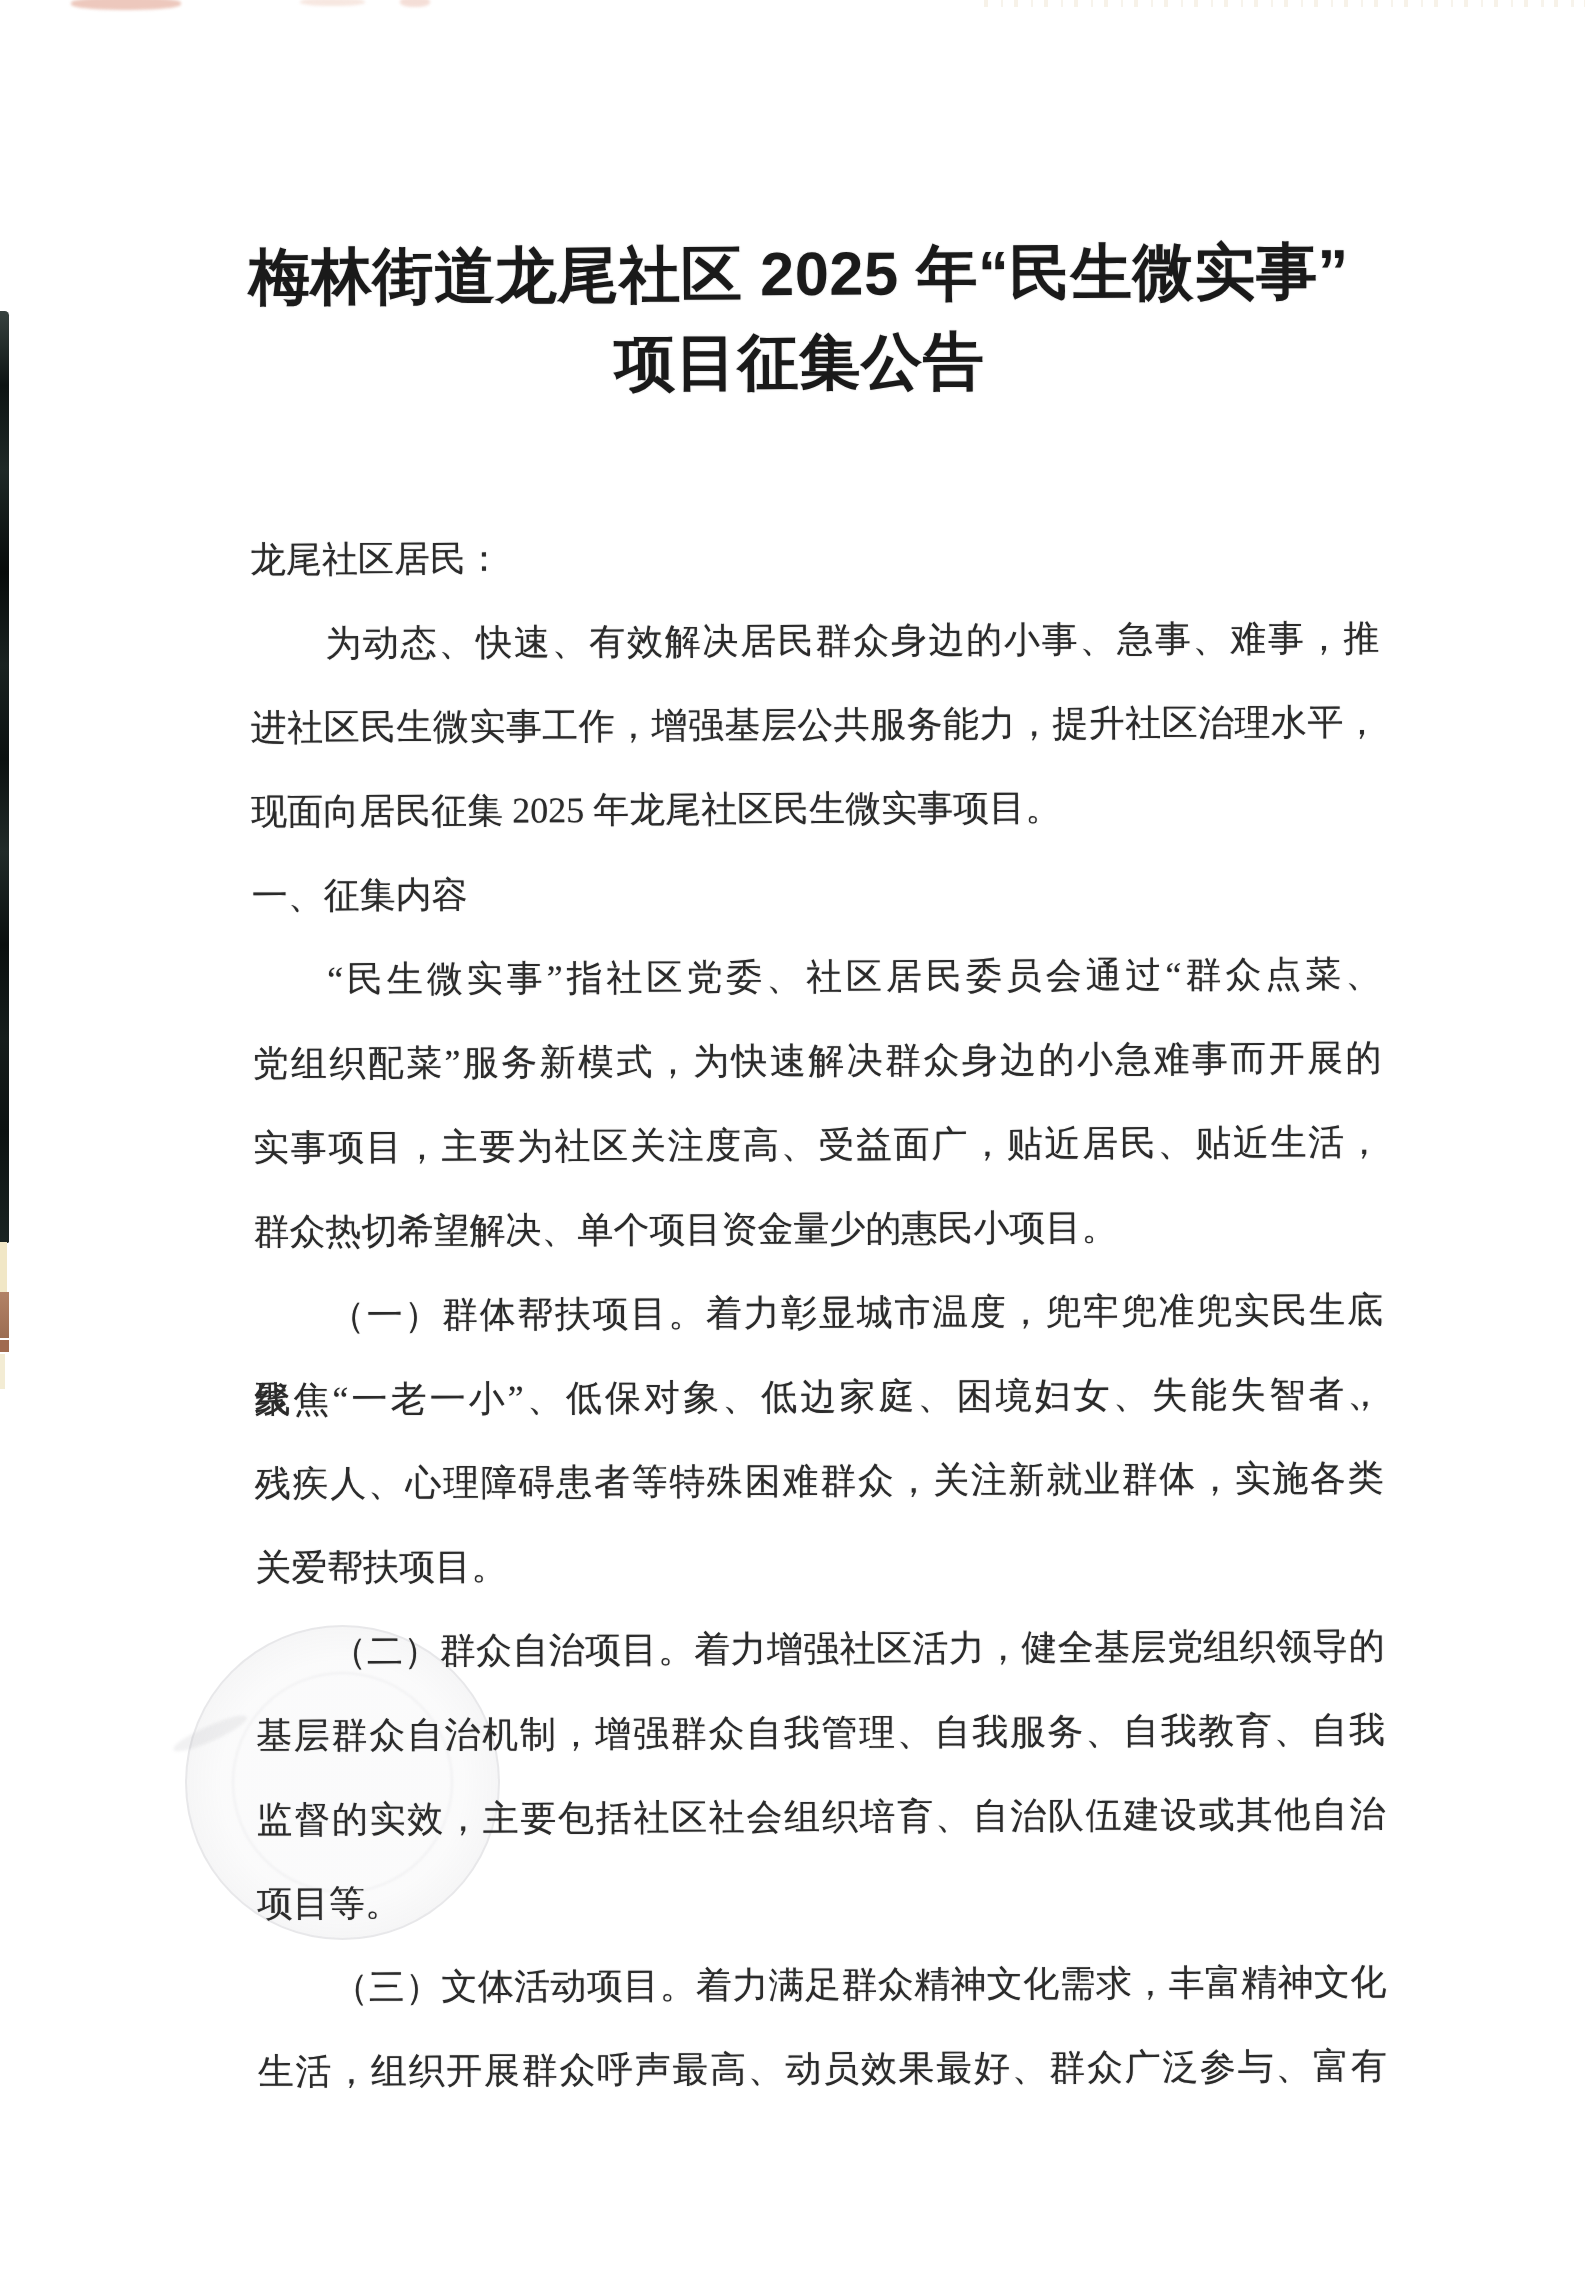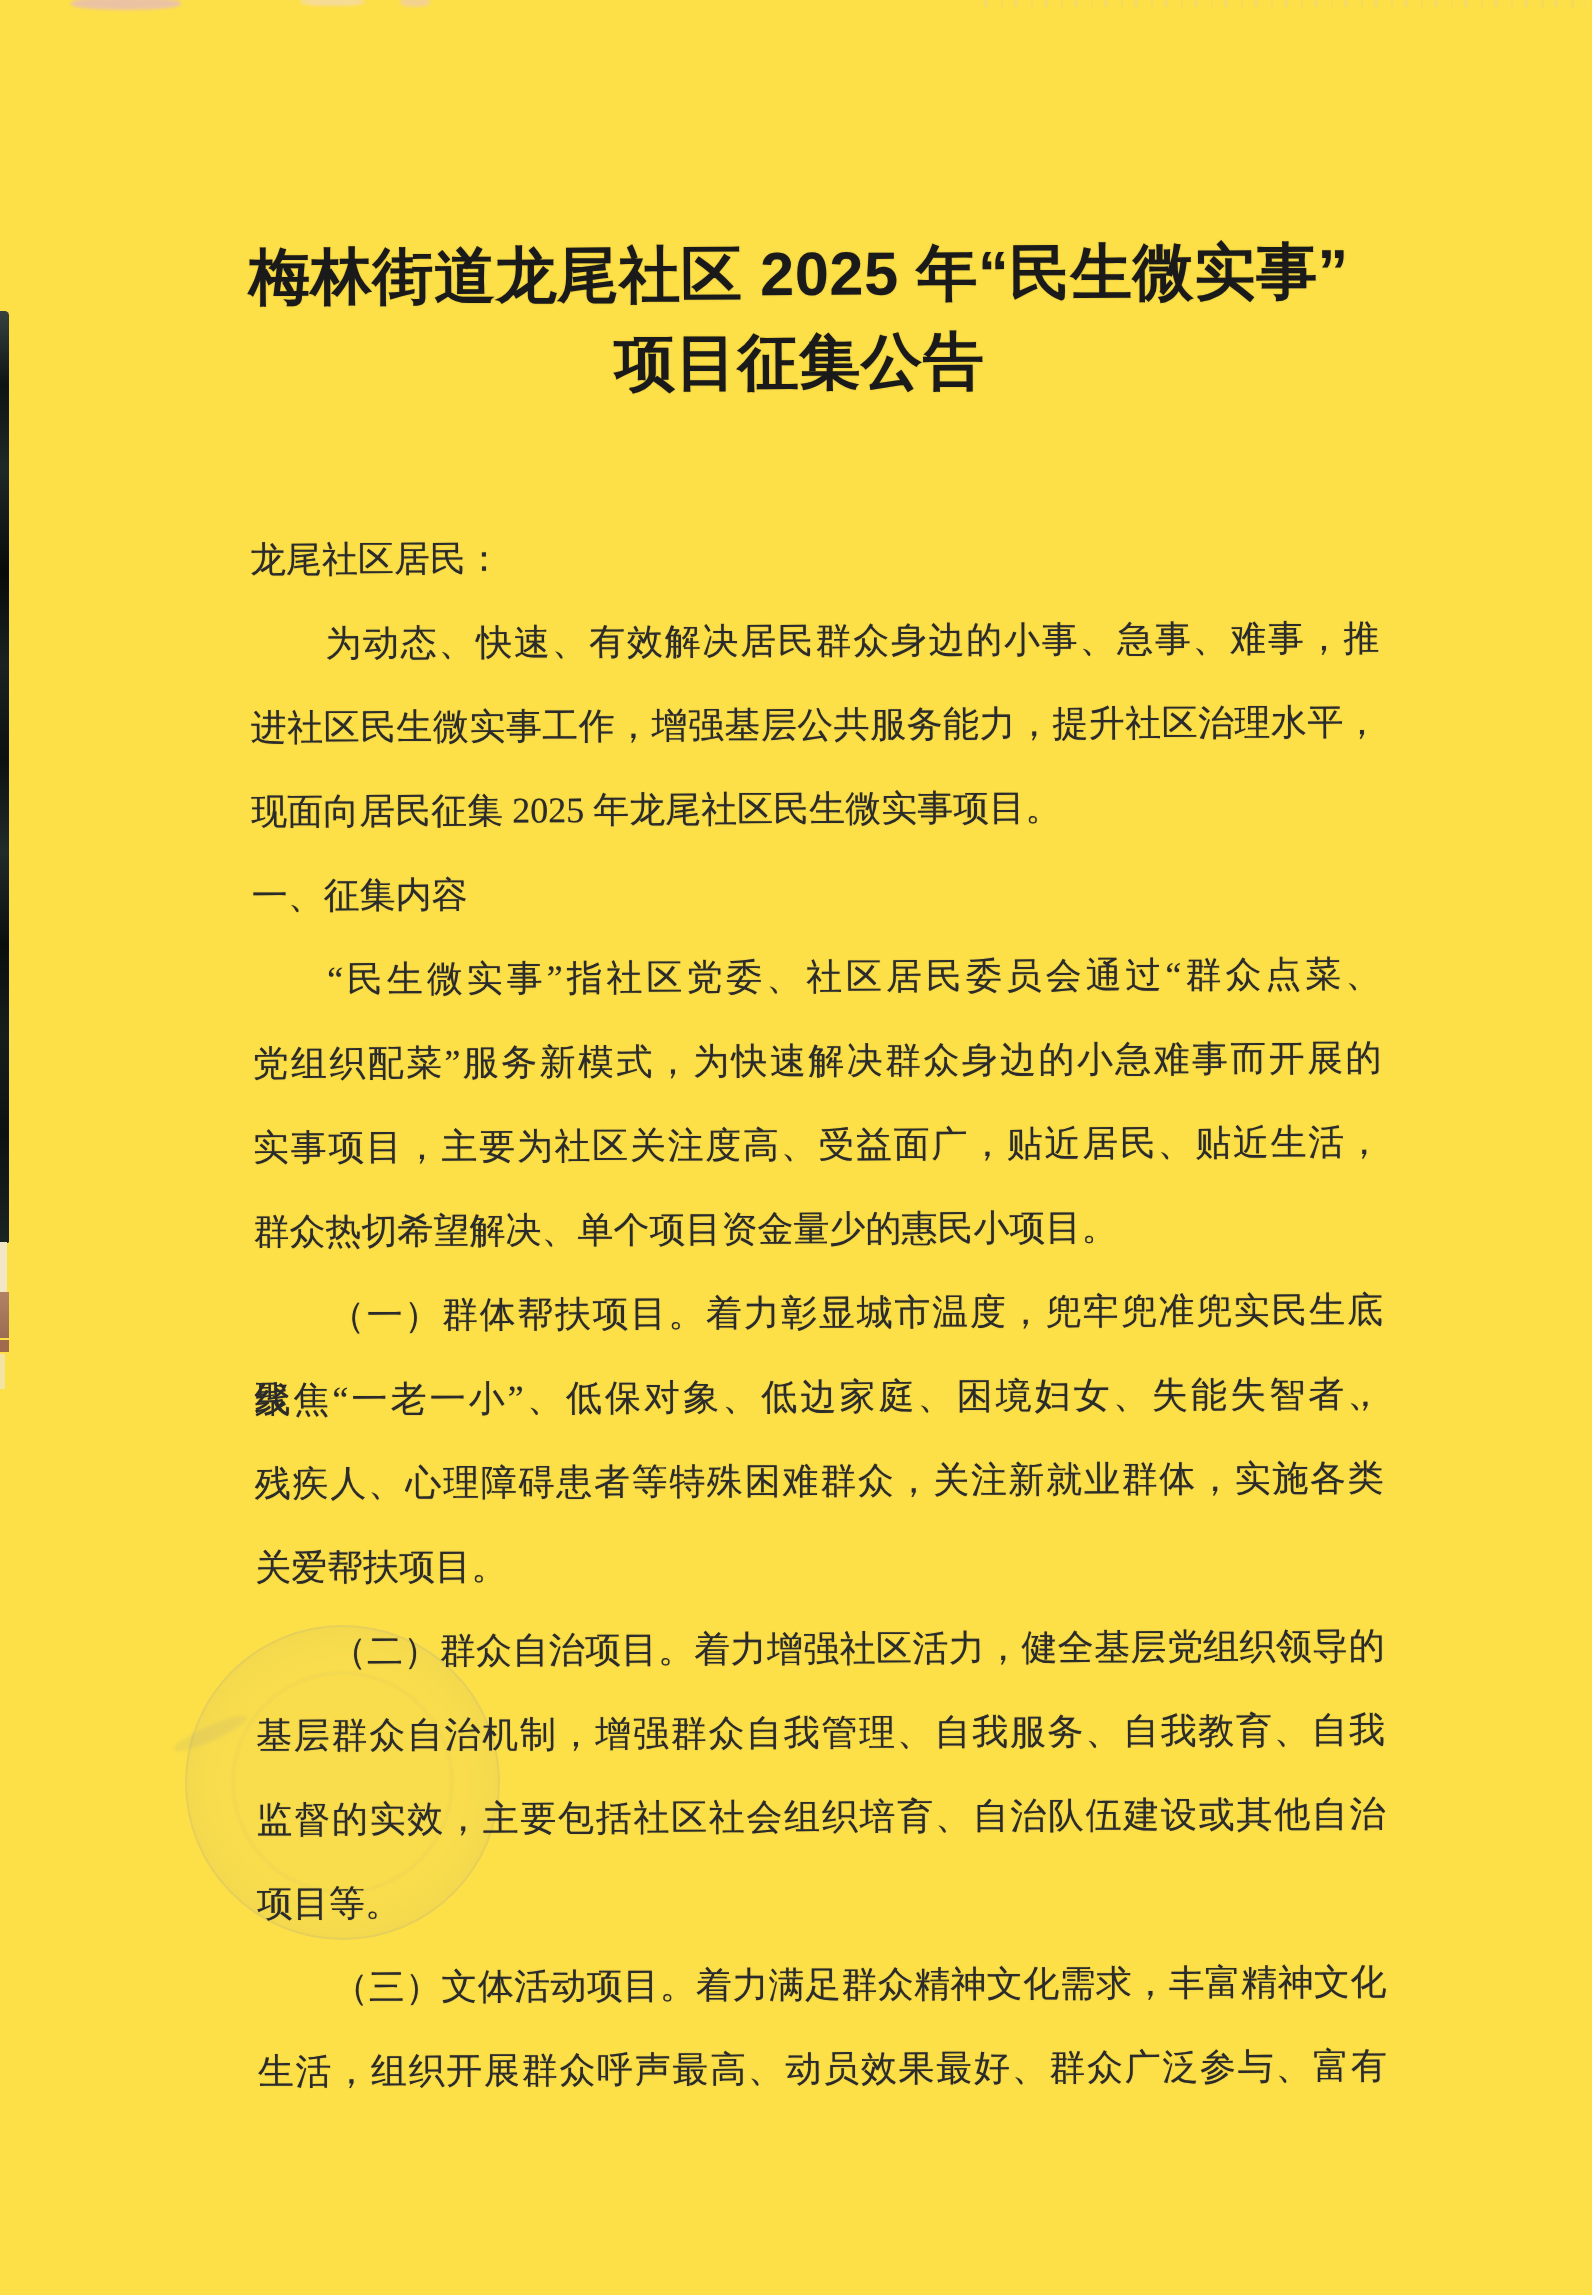--- a/index.html
+++ b/index.html
@@ -1,19 +1,19 @@
 <!DOCTYPE html>
 <html style="font-size:11.6px"><head>
 <meta charset="utf-8">
 <style>
   html,body{margin:0;padding:0;background:#e9e9e9;}
   .page{
     position:relative;
     width:1592px;height:2295px;
-    background:#fde047;
+    background:#ffffff;
     overflow:hidden;
     font-family:"Liberation Serif","DejaVu Serif",serif;
   }
   
   .scan{
     position:absolute;inset:0;
     transform:rotate(-0.3deg);
     transform-origin:50% 50%;
   }
   .title{

